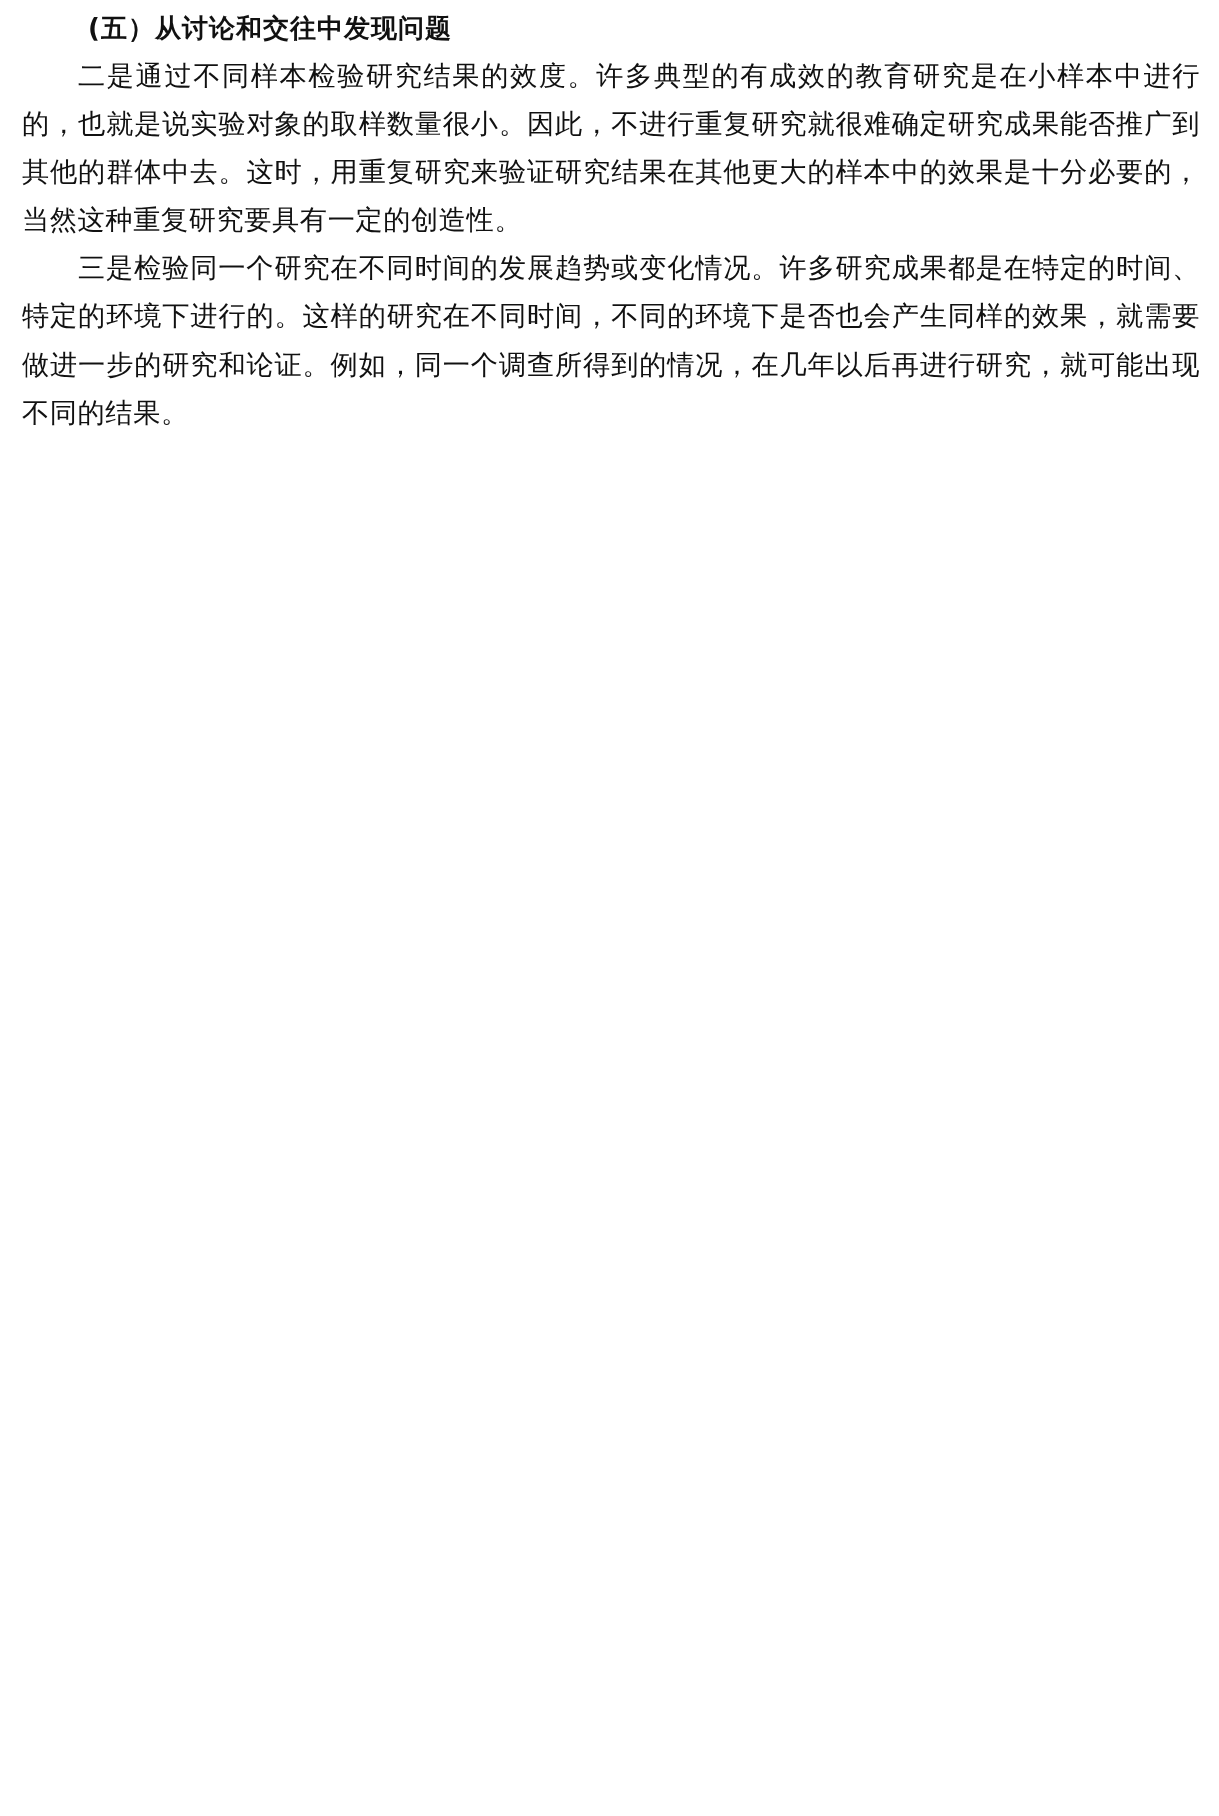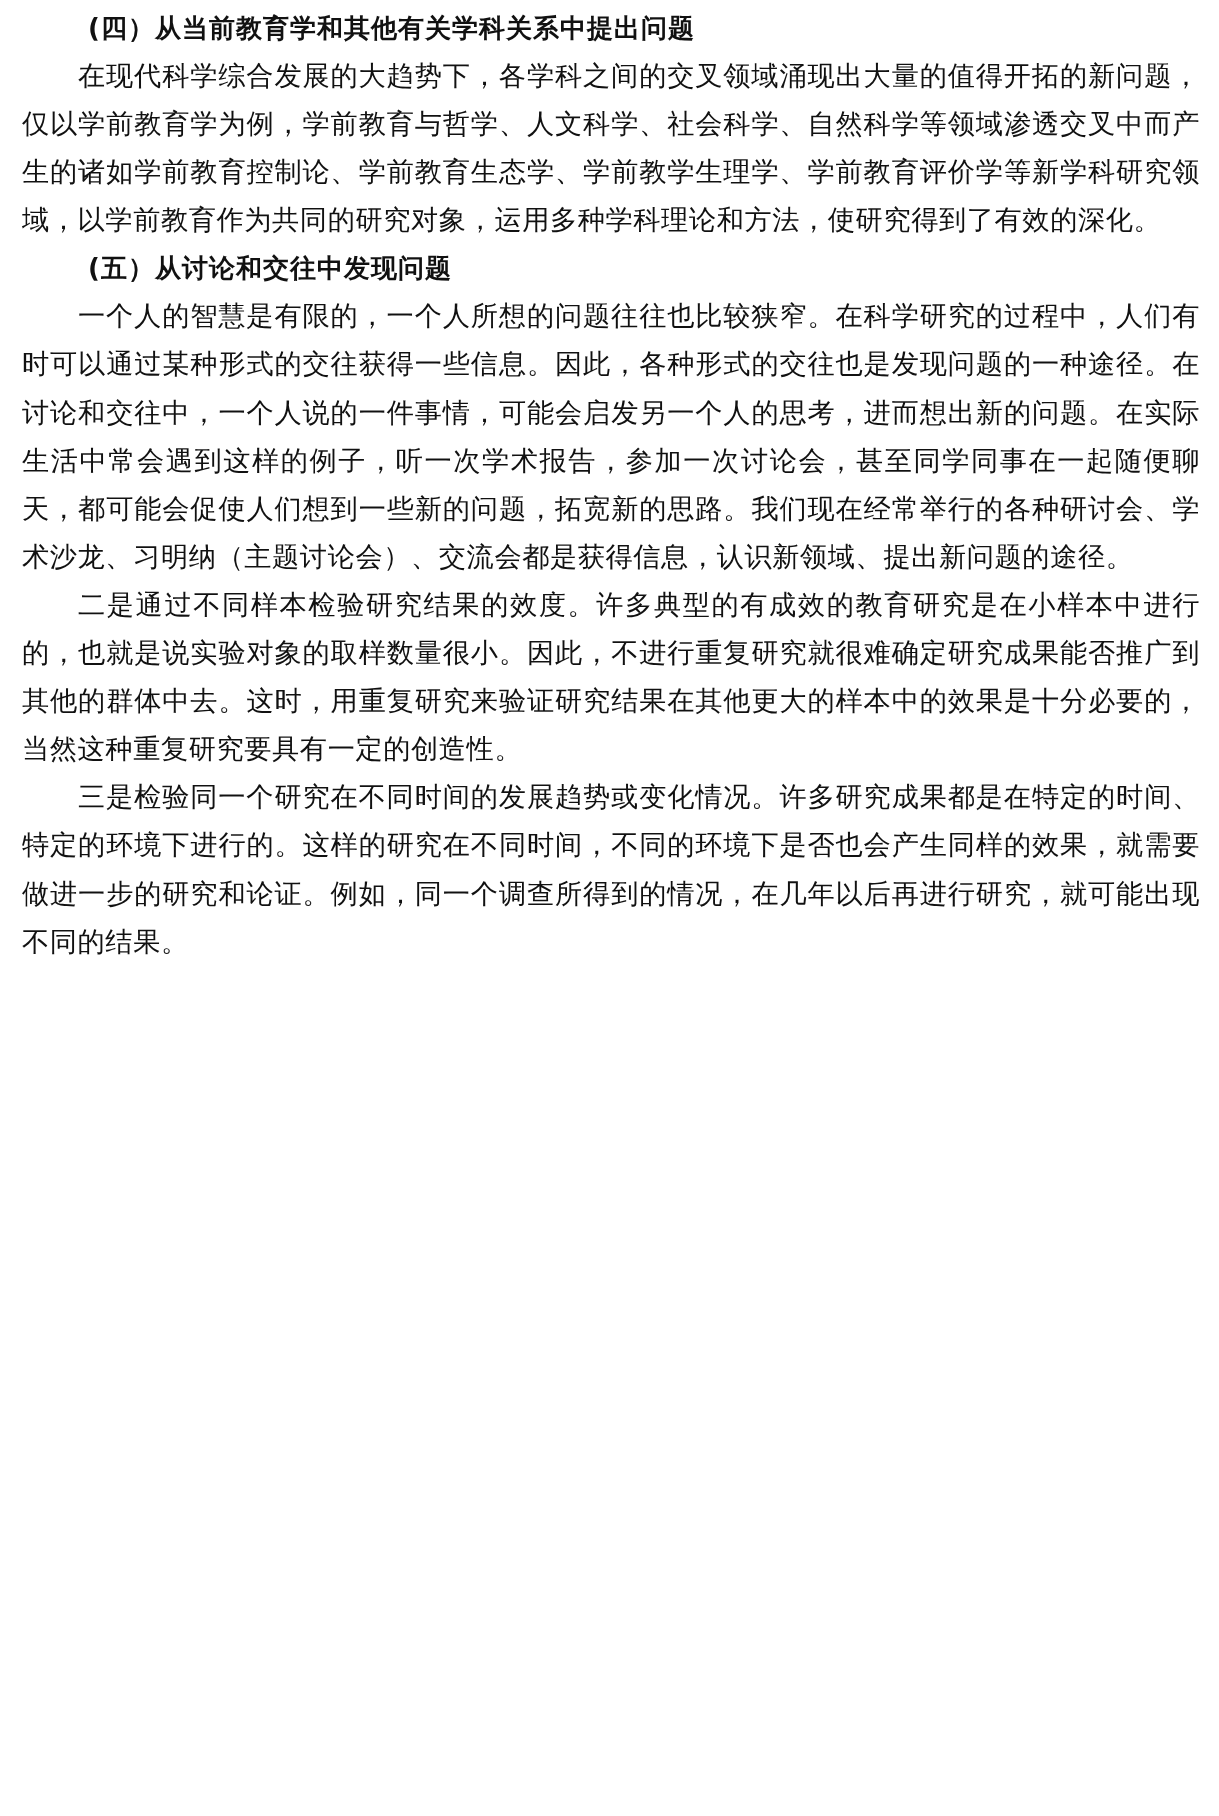--- a/index.html
+++ b/index.html
@@ -41,28 +41,23 @@
       letter-spacing: 0.6px;
       margin: 0;
       word-break: break-all;
     }
   </style>
 </head>
 <body>
 
 <div class="page">
 
-  <section>
-    <h3 class="heading">(四）从当前教育学和其他有关学科关系中提出问题</h3>
-    <p class="para">在现代科学综合发展的大趋势下，各学科之间的交叉领域涌现出大量的值得开拓的新问题，仅以学前教育学为例，学前教育与哲学、人文科学、社会科学、自然科学等领域渗透交叉中而产生的诸如学前教育控制论、学前教育生态学、学前教学生理学、学前教育评价学等新学科研究领域，以学前教育作为共同的研究对象，运用多种学科理论和方法，使研究得到了有效的深化。</p>
-  </section>
 
   <section>
     <h3 class="heading">(五）从讨论和交往中发现问题</h3>
-    <p class="para">一个人的智慧是有限的，一个人所想的问题往往也比较狭窄。在科学研究的过程中，人们有时可以通过某种形式的交往获得一些信息。因此，各种形式的交往也是发现问题的一种途径。在讨论和交往中，一个人说的一件事情，可能会启发另一个人的思考，进而想出新的问题。在实际生活中常会遇到这样的例子，听一次学术报告，参加一次讨论会，甚至同学同事在一起随便聊天，都可能会促使人们想到一些新的问题，拓宽新的思路。我们现在经常举行的各种研讨会、学术沙龙、习明纳（主题讨论会）、交流会都是获得信息，认识新领域、提出新问题的途径。</p>
   </section>
 
   <section>
     <p class="para">二是通过不同样本检验研究结果的效度。许多典型的有成效的教育研究是在小样本中进行的，也就是说实验对象的取样数量很小。因此，不进行重复研究就很难确定研究成果能否推广到其他的群体中去。这时，用重复研究来验证研究结果在其他更大的样本中的效果是十分必要的，当然这种重复研究要具有一定的创造性。</p>
     <p class="para">三是检验同一个研究在不同时间的发展趋势或变化情况。许多研究成果都是在特定的时间、特定的环境下进行的。这样的研究在不同时间，不同的环境下是否也会产生同样的效果，就需要做进一步的研究和论证。例如，同一个调查所得到的情况，在几年以后再进行研究，就可能出现不同的结果。</p>
   </section>
 
 </div>
 
 </body></html>

